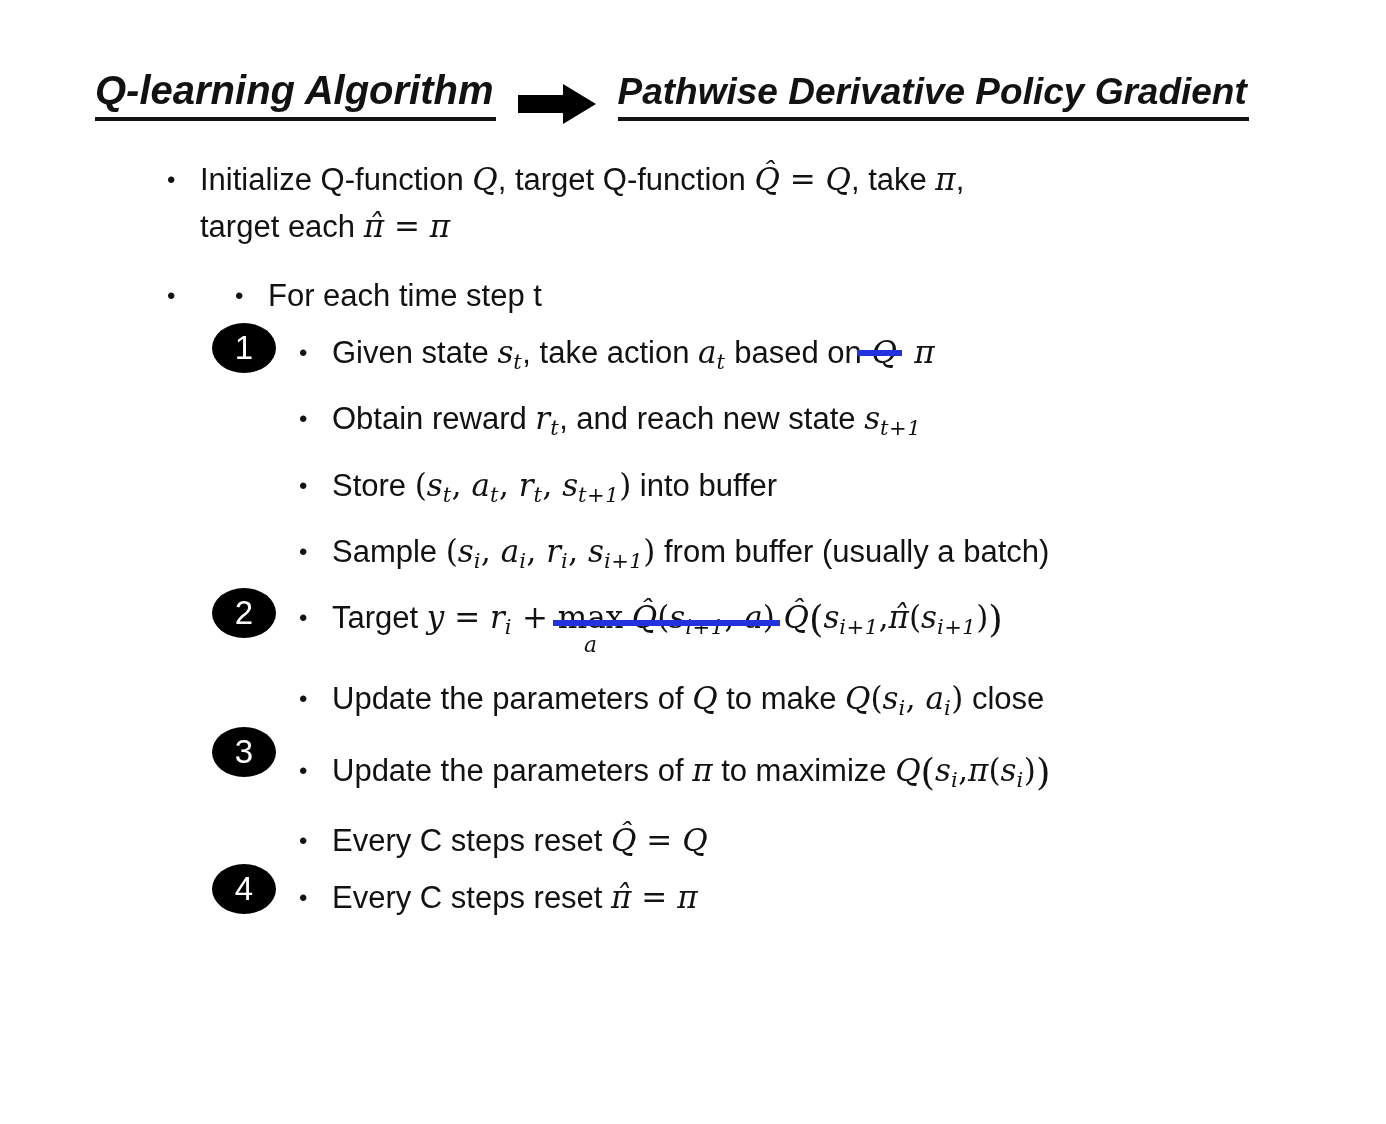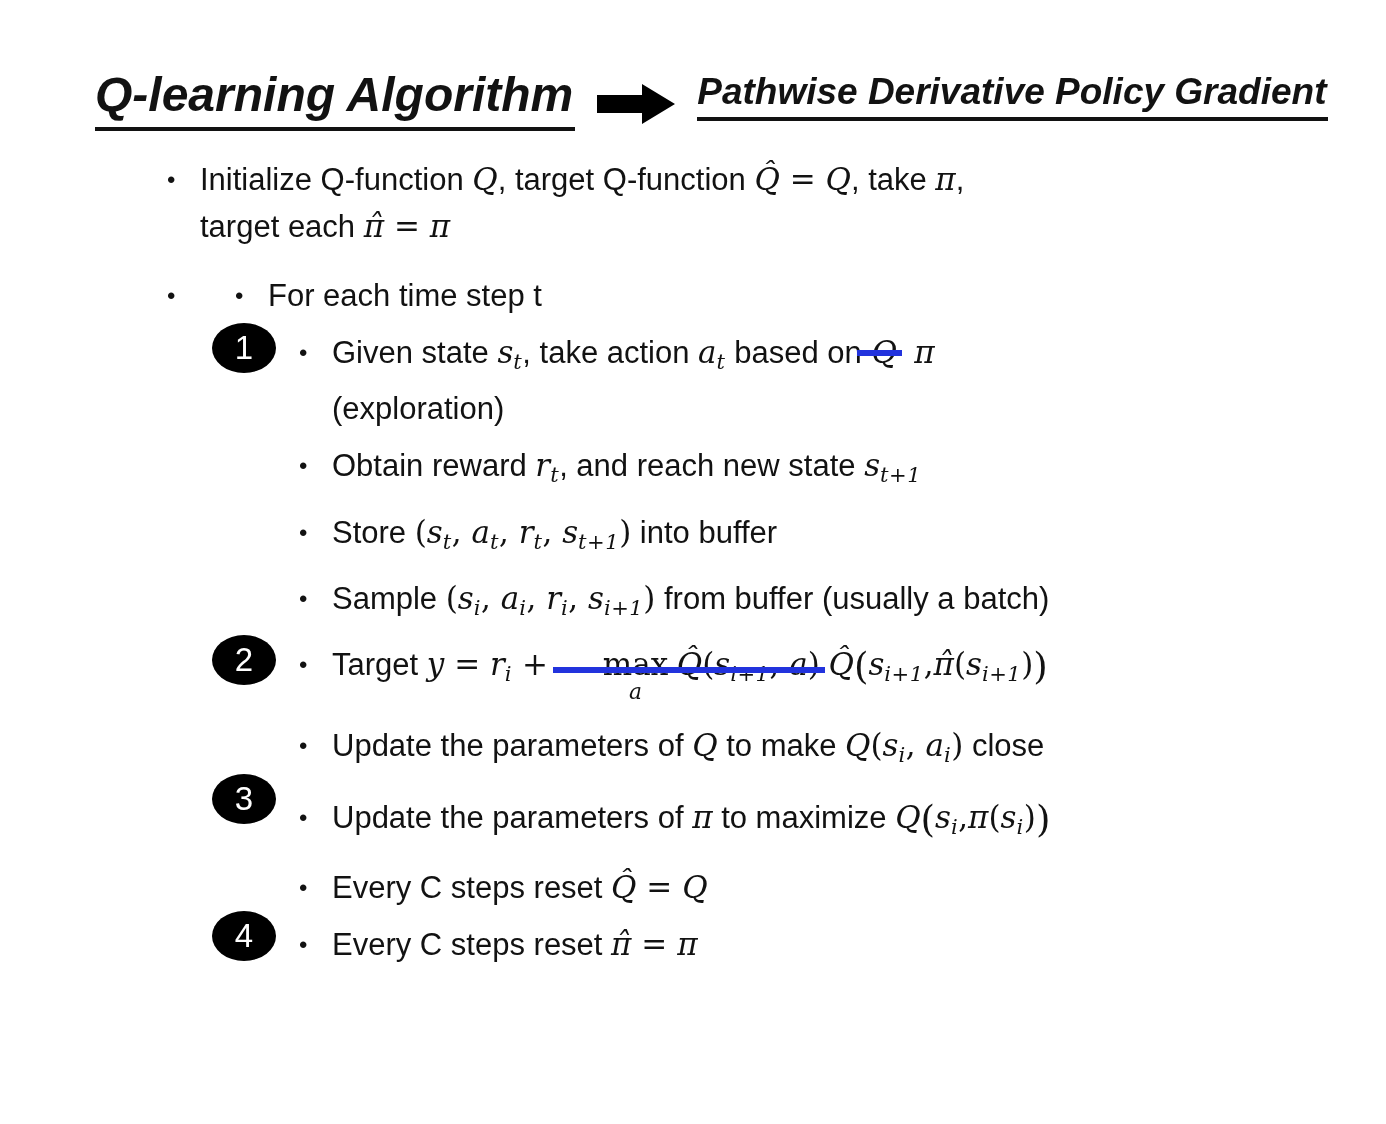--- a/index.html
+++ b/index.html
@@ -21,21 +21,21 @@
     position:absolute; left:95px; top:66px;
     display:flex; align-items:flex-start; gap:22px;
     white-space:nowrap;
   }
   .title{
     font-weight:bold; font-style:italic;
     border-bottom:4px solid var(--text);
     padding:0 2px 3px 0;
     line-height:1.2;
   }
-  .title-left{font-size:48px;}
+  .title-left{font-size:40px;}
   .title-right{font-size:37px; margin-top:4px;text-align:center;}
   .arrow{margin-top:17px; flex:0 0 auto;}
 
   
   .list{position:absolute; left:0; top:156px; right:40px;}
   .item{position:relative; margin-bottom:10px;}
   .item.lvl1{margin-left:200px;}
   .item.lvl2{margin-left:268px;}
   .item.lvl3{margin-left:332px;}
   .item:nth-child(1){margin-bottom:22px;}
@@ -72,21 +72,21 @@
           font-size:0.68em; vertical-align:-0.3em; letter-spacing:0.5px;}
   .seg.mb{font-family:"DejaVu Serif", serif; font-style:normal;
           font-size:1.2em; vertical-align:-0.1em;}
 
   .seg.strike{position:relative; display:inline-block;}
   .seg.strike::after{
     content:""; position:absolute; left:-5px; right:-5px;
     top:45%; height:6px; background:var(--strike);
   }
 
-  .seg.stack{display:inline-block; position:relative; line-height:1.15; text-align:center;margin-left:45px;}
+  .seg.stack{display:inline-block; position:relative; line-height:1.15; text-align:center;}
   .stack-top{font-family:"DejaVu Serif", serif;}
   .stack-bot{
     position:absolute; left:50%; top:96%; transform:translateX(-50%);
     font-size:0.7em; line-height:1;
   }
 </style>
 </head>
 <body>
 
 <div class="slide">
@@ -105,21 +105,20 @@
       </div>
       <div class="item lvl1">
         <div class="line"><span class="bullet">•</span></div>
       </div>
       <div class="item lvl2">
         <div class="line"><span class="bullet">•</span><span class="seg p">For each time step t</span></div>
       </div>
       <div class="item lvl3" data-badge="1">
         <span class="badge">1</span>
         <div class="line"><span class="bullet">•</span><span class="seg p">Given state </span><span class="seg m">s</span><span class="seg ms">t</span><span class="seg p">, take action </span><span class="seg m">a</span><span class="seg ms">t</span><span class="seg p"> based on</span><span class="seg strike"><span class="seg m"> Q</span></span><span class="seg p">  </span><span class="seg m">π</span></div>
-        <div class="line"><span class="seg p">(exploration)</span></div>
       </div>
       <div class="item lvl3">
         <div class="line"><span class="bullet">•</span><span class="seg p">Obtain reward </span><span class="seg m">r</span><span class="seg ms">t</span><span class="seg p">, and reach new state </span><span class="seg m">s</span><span class="seg ms">t+1</span></div>
       </div>
       <div class="item lvl3">
         <div class="line"><span class="bullet">•</span><span class="seg p">Store </span><span class="seg mr">(</span><span class="seg m">s</span><span class="seg ms">t</span><span class="seg mr">, </span><span class="seg m">a</span><span class="seg ms">t</span><span class="seg mr">, </span><span class="seg m">r</span><span class="seg ms">t</span><span class="seg mr">, </span><span class="seg m">s</span><span class="seg ms">t+1</span><span class="seg mr">)</span><span class="seg p"> into buffer</span></div>
       </div>
       <div class="item lvl3">
         <div class="line"><span class="bullet">•</span><span class="seg p">Sample </span><span class="seg mr">(</span><span class="seg m">s</span><span class="seg ms">i</span><span class="seg mr">, </span><span class="seg m">a</span><span class="seg ms">i</span><span class="seg mr">, </span><span class="seg m">r</span><span class="seg ms">i</span><span class="seg mr">, </span><span class="seg m">s</span><span class="seg ms">i+1</span><span class="seg mr">)</span><span class="seg p"> from buffer (usually a batch)</span></div>
       </div>

